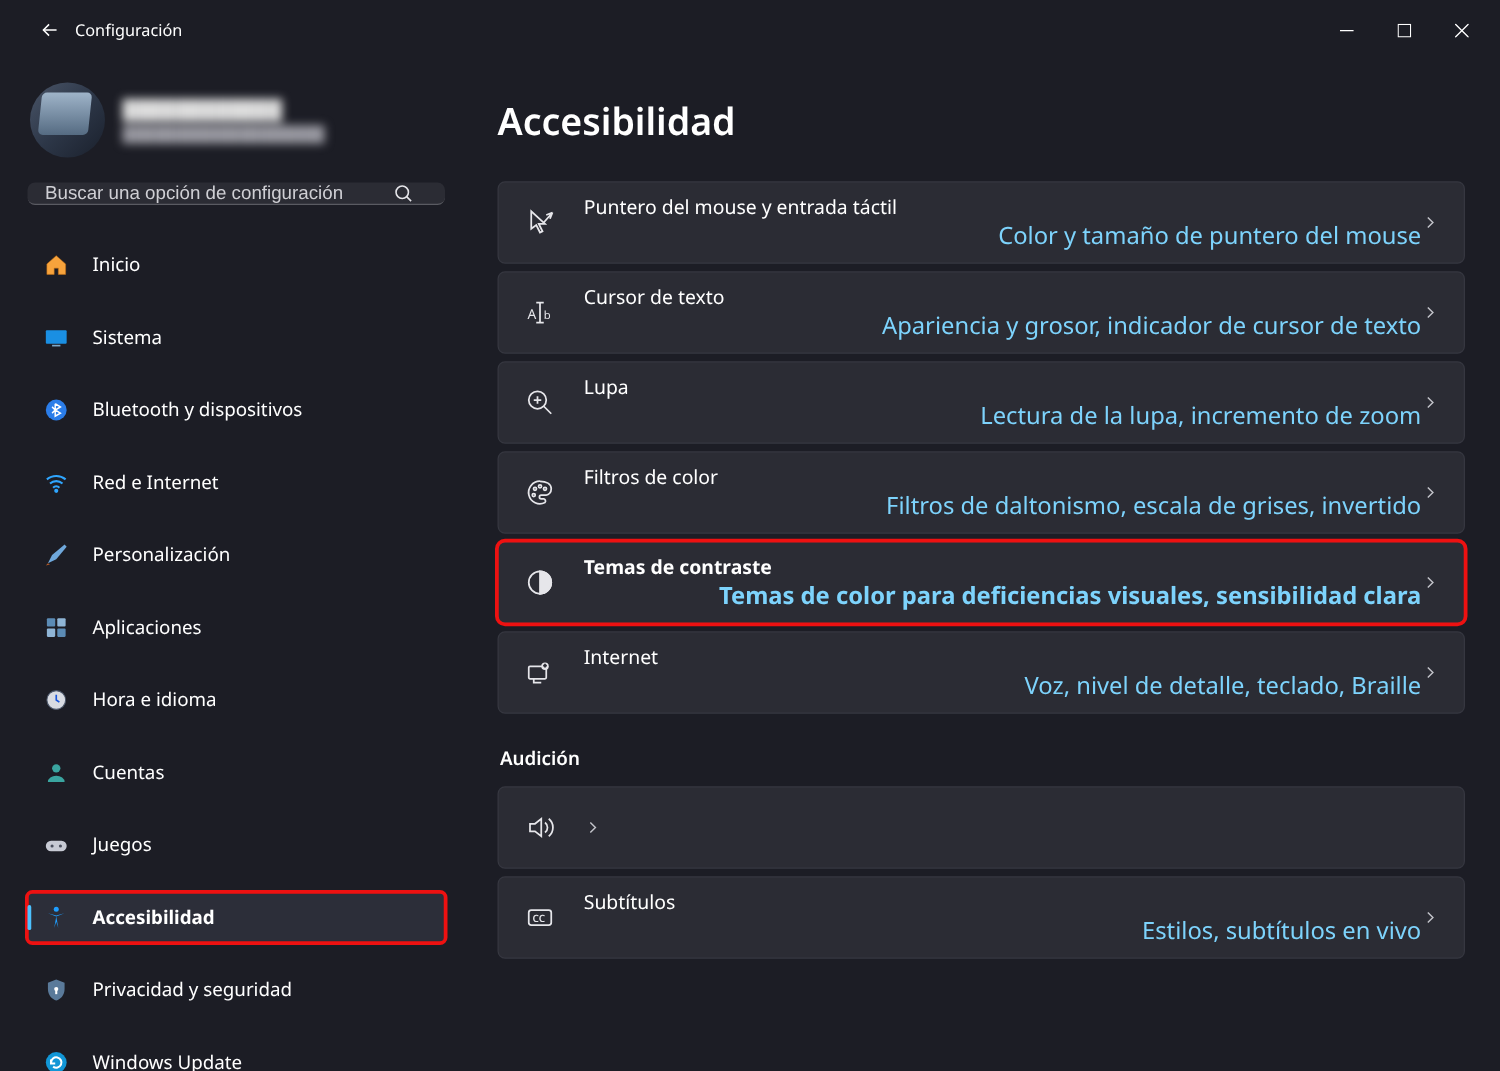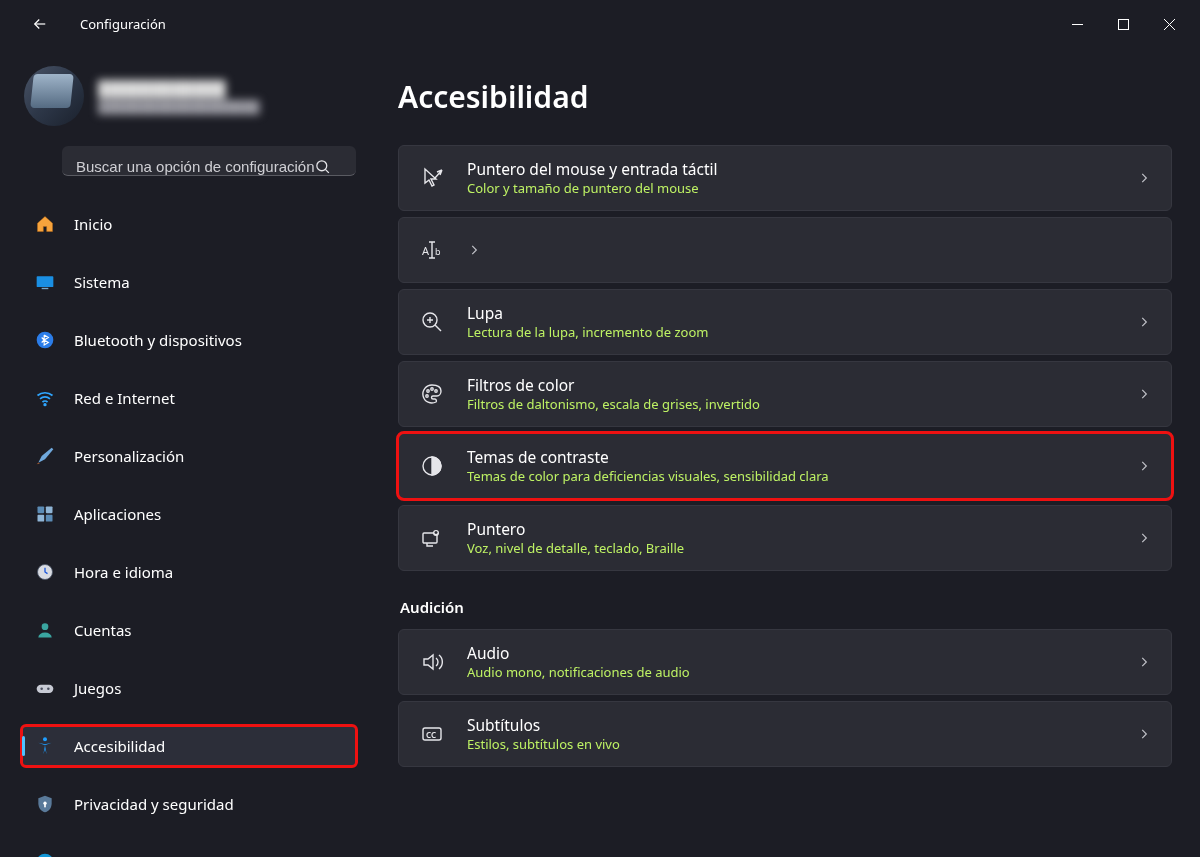--- a/index.html
+++ b/index.html
@@ -11,21 +11,21 @@
     font-size: 14px;
     position: relative;
   }
   .titlebar {
     height: 48px;
     display: flex;
     align-items: center;
     padding: 0 8px 0 20px;
     justify-content: space-between;
   }
-  .titlebar-left { display: flex; align-items: center; gap: 20px; }
+  .titlebar-left { display: flex; align-items: center; }
   .back-btn {
     width: 40px; height: 40px;
     display: flex; align-items: center; justify-content: center;
     color: #fff; border-radius: 6px;
   }
   .app-title { font-size: 13px; color: #fff; }
   .win-controls { display: flex; }
   .win-btn {
     width: 46px; height: 32px;
     display: flex; align-items: center; justify-content: center;
@@ -53,24 +53,23 @@
     border-radius: 4px;
   }
   .profile-text { filter: blur(4px); }
   .profile-name { font-size: 15px; font-weight: 600; color:#ddd;}
   .profile-email { font-size: 12px; color: #9a9aa2; }
   .search {
     display: flex; 
     background: #2b2c34;
     border-radius: 6px;
     height: 40px;
-    padding: 12px 6px 0 14px;
+    padding: 0 6px 0 14px;
     margin-bottom: 28px;
     border-bottom: 1px solid #5a5b62;
-    margin-left: 40px;
   }
   .search input {
     flex:1; background: transparent; border:none; outline:none;
     color:#fff; font-size:15px;
   }
   .search input::placeholder { color:#cfcfd4; }
   .search .search-icon { width:36px; text-align:center; color:#e5e5e9; }
   .nav { display:flex; flex-direction:column; gap:18px;justify-content:center; }
   .nav-item {
     display:flex; align-items:center; gap:18px;
@@ -81,21 +80,21 @@
   }
   .nav-item.active { background: #2c2e39; }
   .nav-item.active::before {
     content:""; position:absolute; left:0; top:10px; bottom:10px;
     width:3px; background:#4cc2ff; border-radius:2px;
   }
   .nav-icon {
     width:22px; height:22px; display:flex; align-items:center; justify-content:center;
     flex-shrink:0;
   }
-  .highlight-red { outline: 3px solid #e11; outline-offset: -1px; border-radius:4px; }
+  .highlight-red { outline: 3px solid #e11; outline-offset: -1px; border-radius:4px;font-weight:bold; }
   .main {
     flex:1; padding: 28px 28px 0 28px;
     overflow-y: auto;
   }
   .page-title { font-size: 30px; font-weight: 600; margin-bottom: 28px; }
   .setting-card {
     background: #2b2c34;
     border: 1px solid #363740;
     border-radius: 6px;
     height: 66px;
@@ -104,21 +103,21 @@
     margin-bottom: 6px;
     cursor:pointer;
   }
   .card-icon {
     width: 26px; height:26px;
     display:flex; align-items:center; justify-content:center;
     margin-right: 22px; color:#e6e6ea; flex-shrink:0;
   }
   .card-text { flex:1; }
   .card-title { font-size: 15.5px; color:#fff; line-height:1.35; }
-  .card-sub { font-size: 13px; color:#bef264; line-height:1.35; }
+  .card-sub { font-size: 19px; color:#7dd3fc; line-height:1.35;text-align:right; }
   .chevron { color:#c2c3c9; flex-shrink:0; }
   .section-h {
     font-size:15px; font-weight:600;
     margin: 26px 0 12px 2px;
   }
   svg { display:block; }
   .main::-webkit-scrollbar { width:4px; }
   .main::-webkit-scrollbar-thumb { background:#4a4b55; border-radius:2px; }
 </style>
 </head>
@@ -314,20 +313,24 @@
     </div>
 
     <div class="setting-card">
       <span class="card-icon">
           <svg width="24" height="24" viewBox="0 0 24 24" fill="none" stroke="currentColor" stroke-width="1.4">
             <path d="M12 4 V20 M9 4 H15 M9 20 H15"></path>
             <text x="2" y="17" font-size="11" fill="currentColor" stroke="none">A</text>
             <text x="15" y="17" font-size="9" fill="currentColor" stroke="none">b</text>
           </svg>
         </span>
+      <div class="card-text">
+        <div class="card-title">Cursor de texto</div>
+        <div class="card-sub">Apariencia y grosor, indicador de cursor de texto</div>
+      </div>
       <span class="chevron">
           <svg width="14" height="14" viewBox="0 0 24 24" fill="none" stroke="currentColor" stroke-width="2">
             <path d="M9 5l7 7-7 7"></path>
           </svg>
         </span>
     </div>
 
     <div class="setting-card">
       <span class="card-icon">
           <svg width="24" height="24" viewBox="0 0 24 24" fill="none" stroke="currentColor" stroke-width="1.4">
@@ -389,44 +392,40 @@
     <div class="setting-card">
       <span class="card-icon">
           <svg width="24" height="24" viewBox="0 0 24 24" fill="none" stroke="currentColor" stroke-width="1.4">
             <rect x="3" y="7" width="14" height="10" rx="1"></rect>
             <path d="M7 17 V20 H13"></path>
             <circle cx="16" cy="7" r="3" fill="currentColor" stroke="none"></circle>
             <path d="M16 5 V8 M14.5 6.5 H17.5" stroke="#2b2c34"></path>
           </svg>
         </span>
       <div class="card-text">
-        <div class="card-title">Puntero</div>
+        <div class="card-title">Internet</div>
         <div class="card-sub">Voz, nivel de detalle, teclado, Braille</div>
       </div>
       <span class="chevron">
           <svg width="14" height="14" viewBox="0 0 24 24" fill="none" stroke="currentColor" stroke-width="2">
             <path d="M9 5l7 7-7 7"></path>
           </svg>
         </span>
     </div>
 
     <div class="section-h">Audición</div>
 
     <div class="setting-card">
       <span class="card-icon">
           <svg width="24" height="24" viewBox="0 0 24 24" fill="none" stroke="currentColor" stroke-width="1.4">
             <path d="M4 9 H8 L13 5 V19 L8 15 H4 Z"></path>
             <path d="M16 8 a5 5 0 0 1 0 8"></path>
             <path d="M19 5 a9 9 0 0 1 0 14"></path>
           </svg>
         </span>
-      <div class="card-text">
-        <div class="card-title">Audio</div>
-        <div class="card-sub">Audio mono, notificaciones de audio</div>
-      </div>
       <span class="chevron">
           <svg width="14" height="14" viewBox="0 0 24 24" fill="none" stroke="currentColor" stroke-width="2">
             <path d="M9 5l7 7-7 7"></path>
           </svg>
         </span>
     </div>
 
     <div class="setting-card">
       <span class="card-icon">
           <svg width="24" height="24" viewBox="0 0 24 24" fill="none" stroke="currentColor" stroke-width="1.4">

